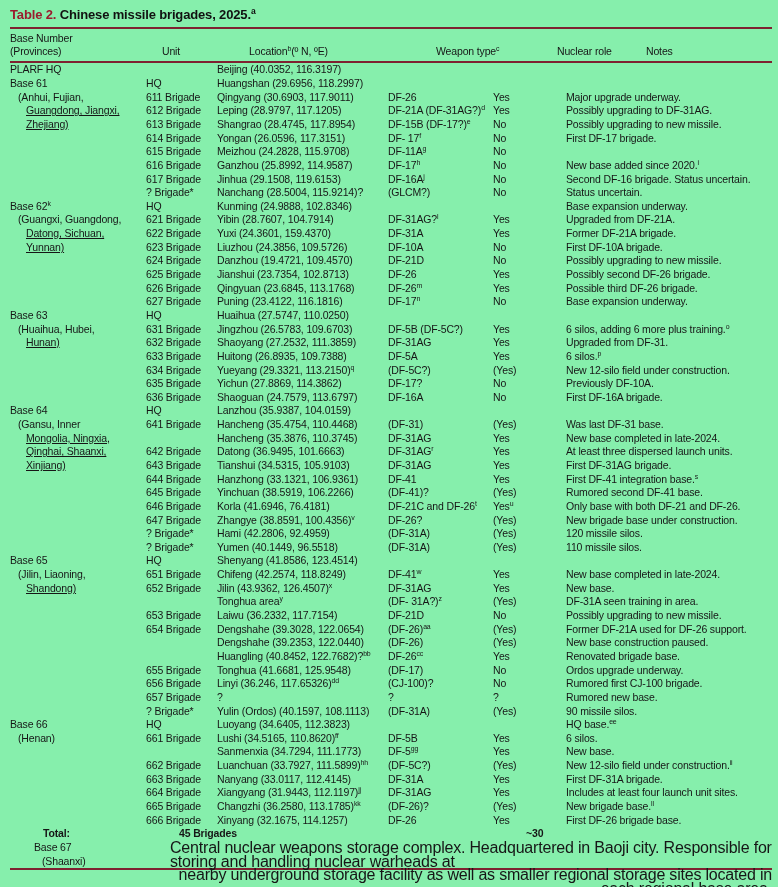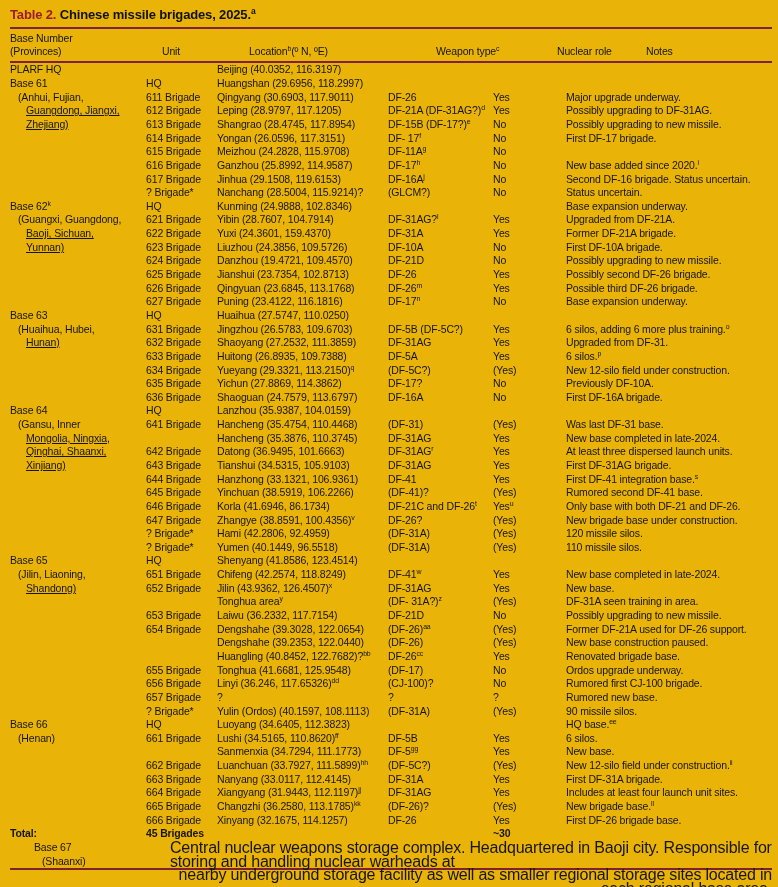--- a/index.html
+++ b/index.html
@@ -1,35 +1,35 @@
 <!DOCTYPE html>
 <html><head>
 <meta charset="utf-8">
 <style>
   html,body{margin:0;padding:0;background:#fff;}
   .page{
     position:relative;width:778px;height:887px;box-sizing:border-box;
-    background:#eab308;color:#161616;
+    background:#86efac;color:#161616;
     font-family:"Liberation Sans",sans-serif;font-size:10.5px;letter-spacing:-0.15px;
     padding:5px 6px 0 10px;overflow:hidden;
   }
   .title{font-size:13px;font-weight:bold;margin:2px 0 5px 0;color:#111;}
   .title .tlabel{color:#9a1c2e;}
   sup{font-size:0.66em;vertical-align:super;line-height:0;}
   .rule{border:none;margin:0;}
   .rule-thick{border-top:2.5px solid #7e2130;}
   .rule-med{border-top:2px solid #7e2130;}
   .grid{display:grid;grid-template-columns:136px 71px 171px 105px 73px 1fr;}
   .c{white-space:nowrap;overflow:visible;}
   .hdr{padding:3px 0 3px 0;align-items:end;gap:16px;}
   .hdr .c{line-height:13.2px;}
   .body .trow{height:13.65px;}
   .ind1{padding-left:8px;}
   .ind2{padding-left:16px;text-decoration:underline;}
-  .bold{font-weight:bold;}
+  .bold{font-weight:bold;margin-left:33px;}
   .span-row{height:27.3px;margin-left:24px;}
   .span-cell{grid-column:2 / 7;white-space:normal;line-height:13.65px;font-size:16px;letter-spacing:-0.2px;}
   .span-line2{text-align:right;}
   .base-lines{line-height:13.65px;}
 </style>
 </head>
 <body>
 
 <div class="page">
 
@@ -144,21 +144,21 @@
   </div>
       <div class="grid trow">
     <div class="c cell-base ind1">(Guangxi, Guangdong,</div>
     <div class="c cell-unit">621 Brigade</div>
     <div class="c cell-loc">Yibin (28.7607, 104.7914)</div>
     <div class="c cell-wpn">DF-31AG?<sup>l</sup></div>
     <div class="c cell-nuc">Yes</div>
     <div class="c cell-note">Upgraded from DF-21A.</div>
   </div>
       <div class="grid trow">
-    <div class="c cell-base ind2">Baoji, Sichuan,</div>
+    <div class="c cell-base ind2">Datong, Sichuan,</div>
     <div class="c cell-unit">622 Brigade</div>
     <div class="c cell-loc">Yuxi (24.3601, 159.4370)</div>
     <div class="c cell-wpn">DF-31A</div>
     <div class="c cell-nuc">Yes</div>
     <div class="c cell-note">Former DF-21A brigade.</div>
   </div>
       <div class="grid trow">
     <div class="c cell-base ind2">Yunnan)</div>
     <div class="c cell-unit">623 Brigade</div>
     <div class="c cell-loc">Liuzhou (24.3856, 109.5726)</div>
@@ -306,21 +306,21 @@
     <div class="c cell-base"></div>
     <div class="c cell-unit">645 Brigade</div>
     <div class="c cell-loc">Yinchuan (38.5919, 106.2266)</div>
     <div class="c cell-wpn">(DF-41)?</div>
     <div class="c cell-nuc">(Yes)</div>
     <div class="c cell-note">Rumored second DF-41 base.</div>
   </div>
       <div class="grid trow">
     <div class="c cell-base"></div>
     <div class="c cell-unit">646 Brigade</div>
-    <div class="c cell-loc">Korla (41.6946, 86.1734)</div>
+    <div class="c cell-loc">Korla (41.6946, 76.4181)</div>
     <div class="c cell-wpn">DF-21C and DF-26<sup>t</sup></div>
     <div class="c cell-nuc">Yes<sup>u</sup></div>
     <div class="c cell-note">Only base with both DF-21 and DF-26.</div>
   </div>
       <div class="grid trow">
     <div class="c cell-base"></div>
     <div class="c cell-unit">647 Brigade</div>
     <div class="c cell-loc">Zhangye (38.8591, 100.4356)<sup>v</sup></div>
     <div class="c cell-wpn">DF-26?</div>
     <div class="c cell-nuc">(Yes)</div>

